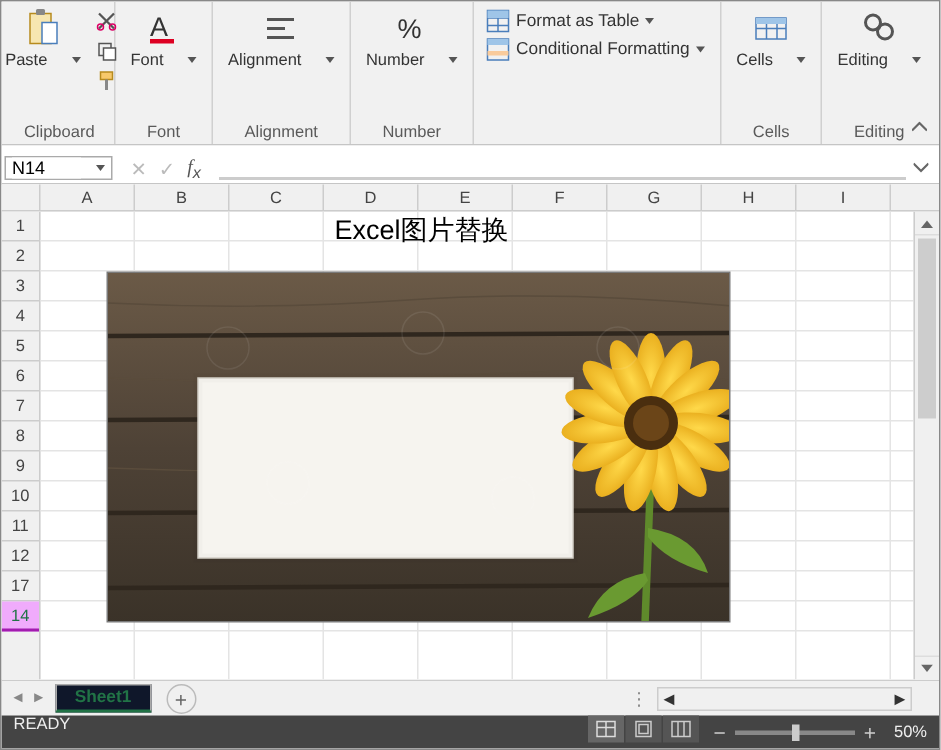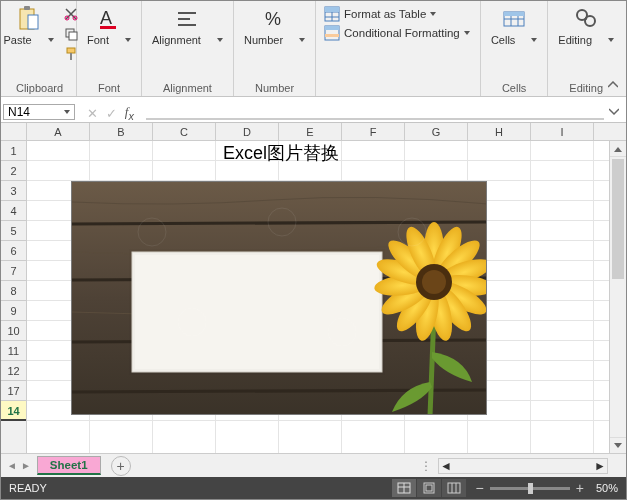--- a/index.html
+++ b/index.html
@@ -35,46 +35,46 @@
 .formula-expand { position:absolute; right:4px; width:16px; height:20px; display:flex; align-items:center; justify-content:center; cursor:pointer; }
 
 
 .grid-area { position: relative; height: 330px; display: flex; flex-direction: column; background: #fff; }
 .col-headers { display: flex; height: 18px; background: #f0f0f0; border-bottom: 1px solid #ccc; }
 .corner { width: 26px; border-right: 1px solid #ccc; background: #f0f0f0; }
 .colh { width: 63px; border-right: 1px solid #ccc; text-align: center; font-size: 11px; color: #444; line-height: 18px; }
 .grid-body { flex: 1; display: flex; overflow: hidden; position: relative; }
 .row-headers { width: 26px; background: #f0f0f0; border-right: 1px solid #ccc; }
 .rowh { height: 20px; border-bottom: 1px solid #ccc; text-align: center; font-size: 11px; color: #444; line-height: 20px; }
-.rowh.active { background: #fef9c3; border-bottom: 2px solid #404040; color:#217346; font-weight:bold; }
+.rowh.active { background: #f0abfc; border-bottom: 2px solid #a21caf; color:#217346; font-weight:normal; }
 .cells { position: relative; flex: 1; }
 .gridlines-h { position: absolute; left:0; right:0; border-bottom: 1px solid #e4e4e4; }
 .gridlines-v { position: absolute; top:0; bottom:0; border-right: 1px solid #e4e4e4; }
 .cell-text { position: absolute; font-size: 18px; color: #000; }
 .embedded-image { position: absolute; left: 44px; top: 40px; width: 416px; height: 234px; border: 1px solid #7a7a7a; overflow:hidden; }
 .vscroll { width: 17px; background: #f0f0f0; border-left:1px solid #ccc; position: relative; }
 .vscroll .arrow { height: 16px; display:flex; align-items:center; justify-content:center; cursor:pointer; border-bottom:1px solid #ddd; }
 .vscroll .arrow.bot { position:absolute; bottom:0; width:100%; border-top:1px solid #ddd; border-bottom:none;}
 .vscroll .thumb { position:absolute; left:2px; right:2px; top:18px; height:120px; background:#cdcdcd; }
 
 
 .tab-row { height: 24px; background: #f0f0f0; border-top: 1px solid #ccc; display: flex; align-items: center; }
 .tab-nav { display: flex; gap: 4px; padding: 0 6px; color:#888; }
 .tab-nav span { cursor: pointer; font-size: 10px; }
-.sheet-tab { background: #f9a8d4; border: 1px solid #aaa; border-bottom: 2px solid #217346; padding: 2px 12px; font-size: 11.5px; font-weight: bold; color:#217346; cursor:pointer; }
+.sheet-tab { background: #0f172a; border: 1px solid #aaa; border-bottom: 2px solid #217346; padding: 2px 12px; font-size: 11.5px; font-weight: bold; color:#217346; cursor:pointer; }
 .add-sheet { width: 20px; height: 20px; border-radius: 50%; border:1px solid #bbb; margin-left: 10px; display:flex; align-items:center; justify-content:center; cursor:pointer; color:#666; font-size:14px; }
 .tab-spacer { flex: 1; }
 .hscroll { width: 170px; height: 16px; background:#f0f0f0; border:1px solid #ccc; display:flex; align-items:center; position:relative; margin-right:18px; }
 .hscroll .harrow { width:14px; display:flex; align-items:center; justify-content:center; cursor:pointer; }
 .hscroll .htrack { flex:1; position:relative; }
 .hscroll .hthumb { position:absolute; left:0; width:40px; top:1px; bottom:1px; background:#cdcdcd; }
 .tab-dots { color:#888; padding:0 6px; cursor:pointer; }
 
 
-.status-bar { height: 22px; background: #444; color: #eee; display: flex; align-items: center; font-size: 11px; padding: 0 8px; }
+.status-bar { height: 22px; background: #444; color: #eee; display: flex; font-size: 11px; padding: 0 8px; }
 .status-bar .views { margin-left: auto; display: flex; gap: 1px; }
 .view-btn { width: 24px; height: 18px; background:#555; display:flex; align-items:center; justify-content:center; cursor:pointer; }
 .view-btn.active { background:#666; }
 .zoom { margin-left: 10px; display:flex; align-items:center; gap:6px; }
 .zoom-slider { width: 80px; height: 3px; background: #888; position:relative; }
 .zoom-slider .zthumb { position:absolute; left:38px; top:-4px; width:5px; height:11px; background:#ccc; }
 .zoom-btn { cursor:pointer; color:#ccc; font-size:14px; }
 
 
 svg { display:block; }

